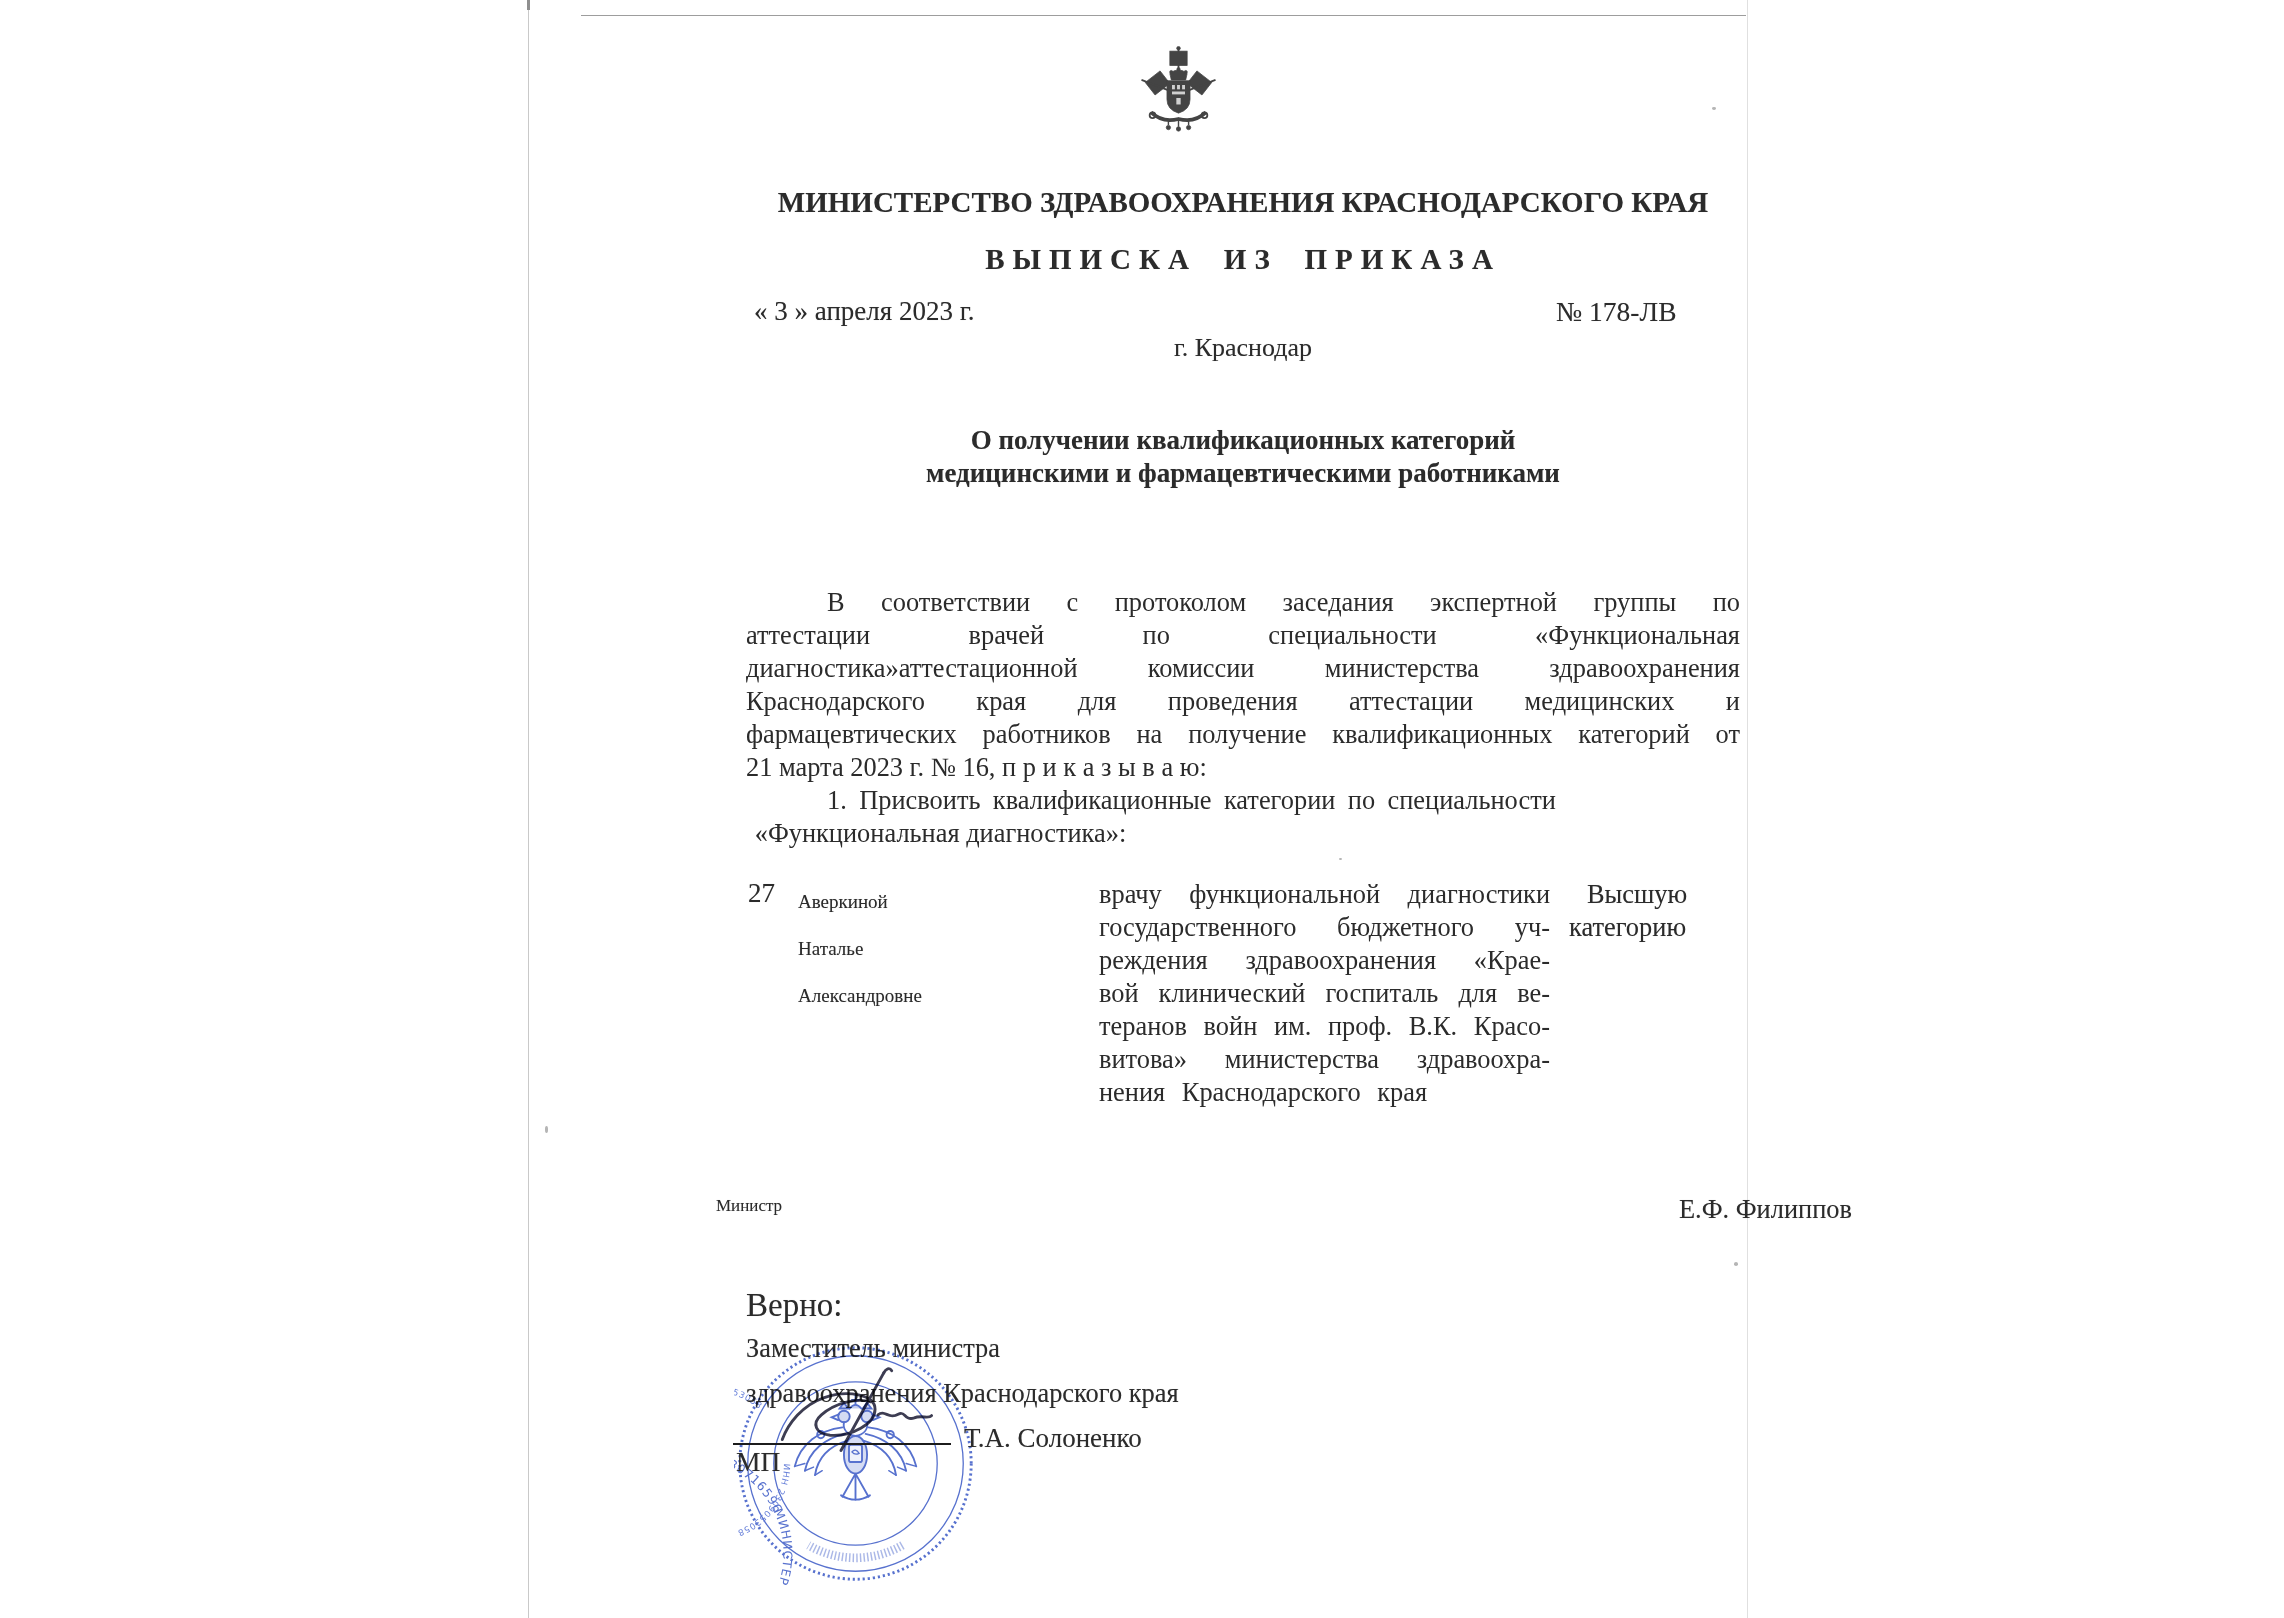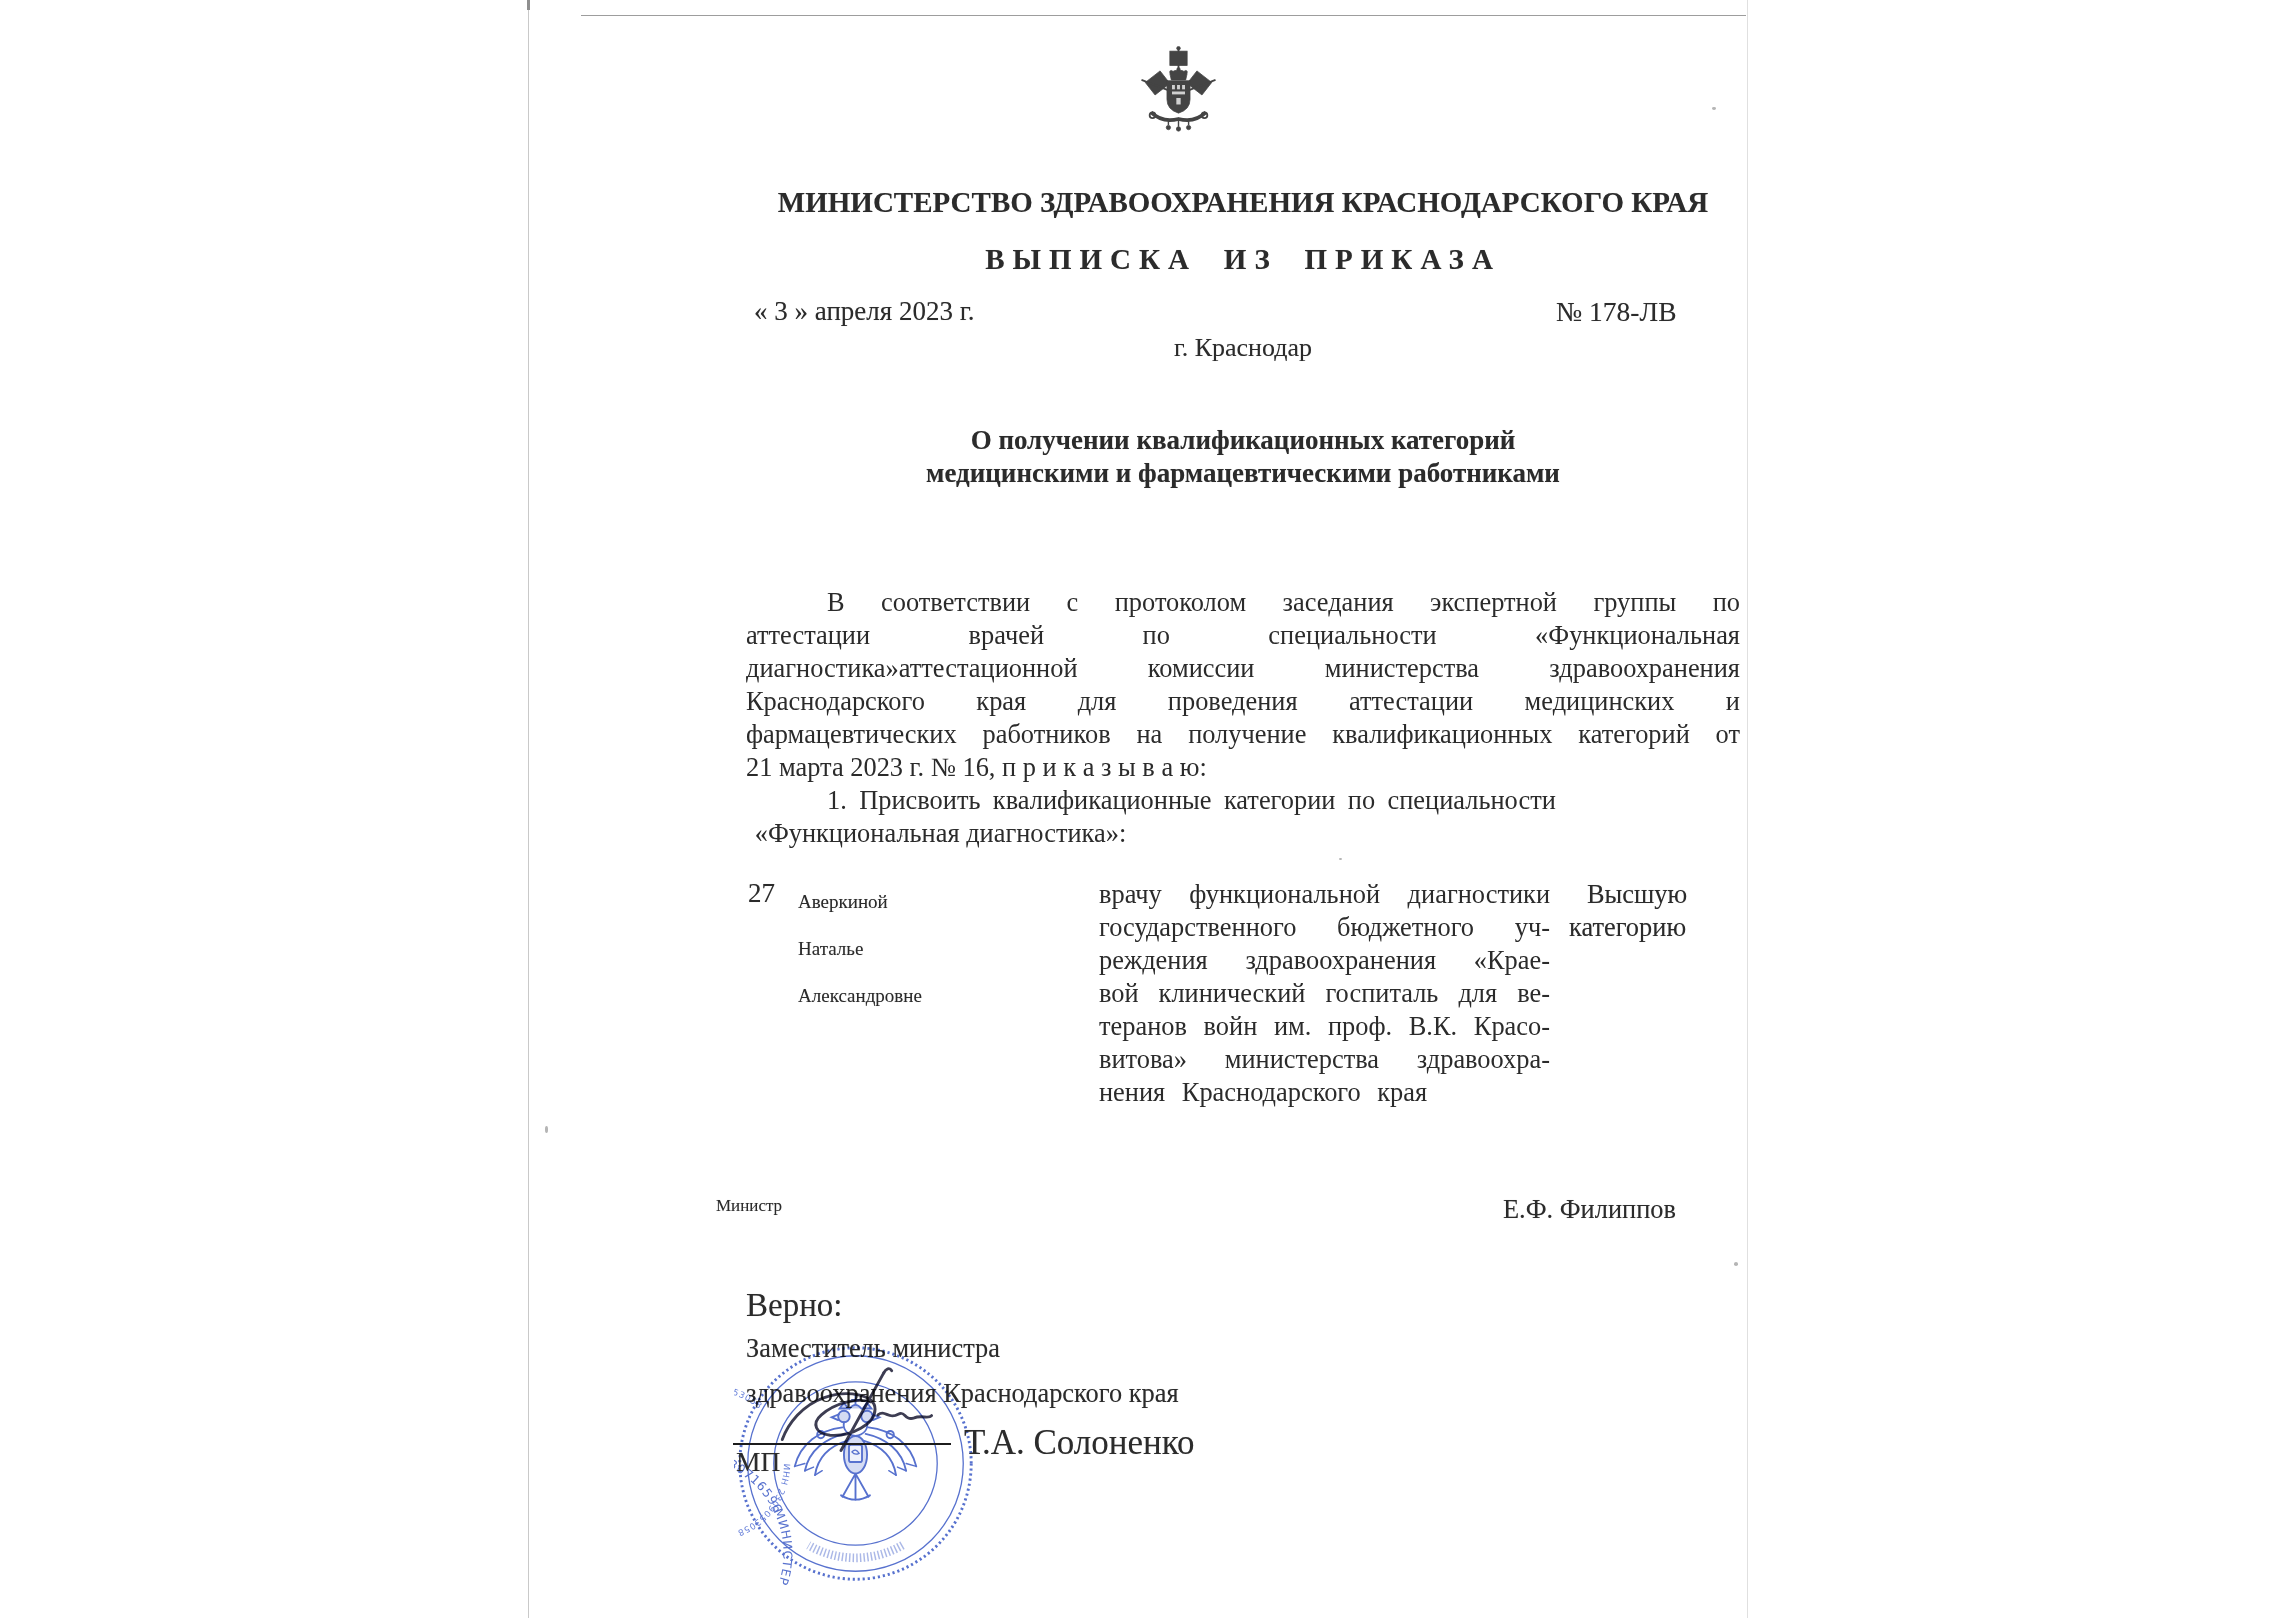--- a/index.html
+++ b/index.html
@@ -116,21 +116,21 @@
   <span class="line jl">витова» министерства здравоохра-</span>
   <span class="line ws14">нения Краснодарского края</span>
 </div>
 
 <div class="abs block" style="left:1569px;top:878px;width:167px;font-size:26.4px;line-height:33px;">
   <span class="line txt" style="text-indent:18px;">Высшую</span>
   <span class="line txt">категорию</span>
 </div>
 
 <div class="abs txt" style="left:716px;top:1196px;font-size:17px;">Министр</div>
-<div class="abs txt" style="left:1503px;top:1194px;font-size:26.4px;">Е.Ф. Филиппов</div>
+<div class="abs txt" style="left:1679px;top:1194px;font-size:26.4px;">Е.Ф. Филиппов</div>
 
 <div class="abs txt" style="left:746px;top:1287px;font-size:33px;">Верно:</div>
 <div class="abs txt" style="left:746px;top:1333px;font-size:26.4px;">Заместитель министра</div>
 <div class="abs txt" style="left:746px;top:1378px;font-size:26.4px;">здравоохранения Краснодарского края</div>
 
 <svg class="abs seal" style="left:734px;top:1342px;" width="243" height="243" viewBox="0 0 336 336">
   <defs>
     <path id="ringPath" d="M54.6,233.5 A131,131 0 1 1 54.5,233.3"></path>
     <path id="innerPath" d="M69,168 A99,99 0 1 1 69,167.8"></path>
   </defs>
@@ -178,15 +178,15 @@
 <svg class="abs sig" style="left:746px;top:1351px;" width="232" height="109" viewBox="0 0 320 150">
   <g stroke="#3d3d52" stroke-width="4" fill="none" stroke-linecap="round">
     <path d="M50,122 C58,100 78,74 108,64 C140,53 178,60 178,80 C178,100 146,118 116,116 C96,114 90,100 104,88 C122,72 152,64 172,70"></path>
     <path d="M190,30 C193,24 198,22 201,27"></path>
     <path d="M190,30 L131,137"></path>
     <path d="M182,88 C192,80 196,95 210,87 C220,81 218,97 232,92 C242,88 252,94 256,89"></path>
   </g>
 </svg>
 
 <div class="abs" style="left:733px;top:1443px;width:218px;height:2.2px;background:#1c1c1c;"></div>
-<div class="abs txt" style="left:964px;top:1423px;font-size:35px;">Т.А. Солоненко</div>
+<div class="abs txt" style="left:964px;top:1423px;font-size:27px;">Т.А. Солоненко</div>
 <div class="abs txt" style="left:736px;top:1446px;font-size:27.5px;">МП</div>
 
 
 </body></html>

